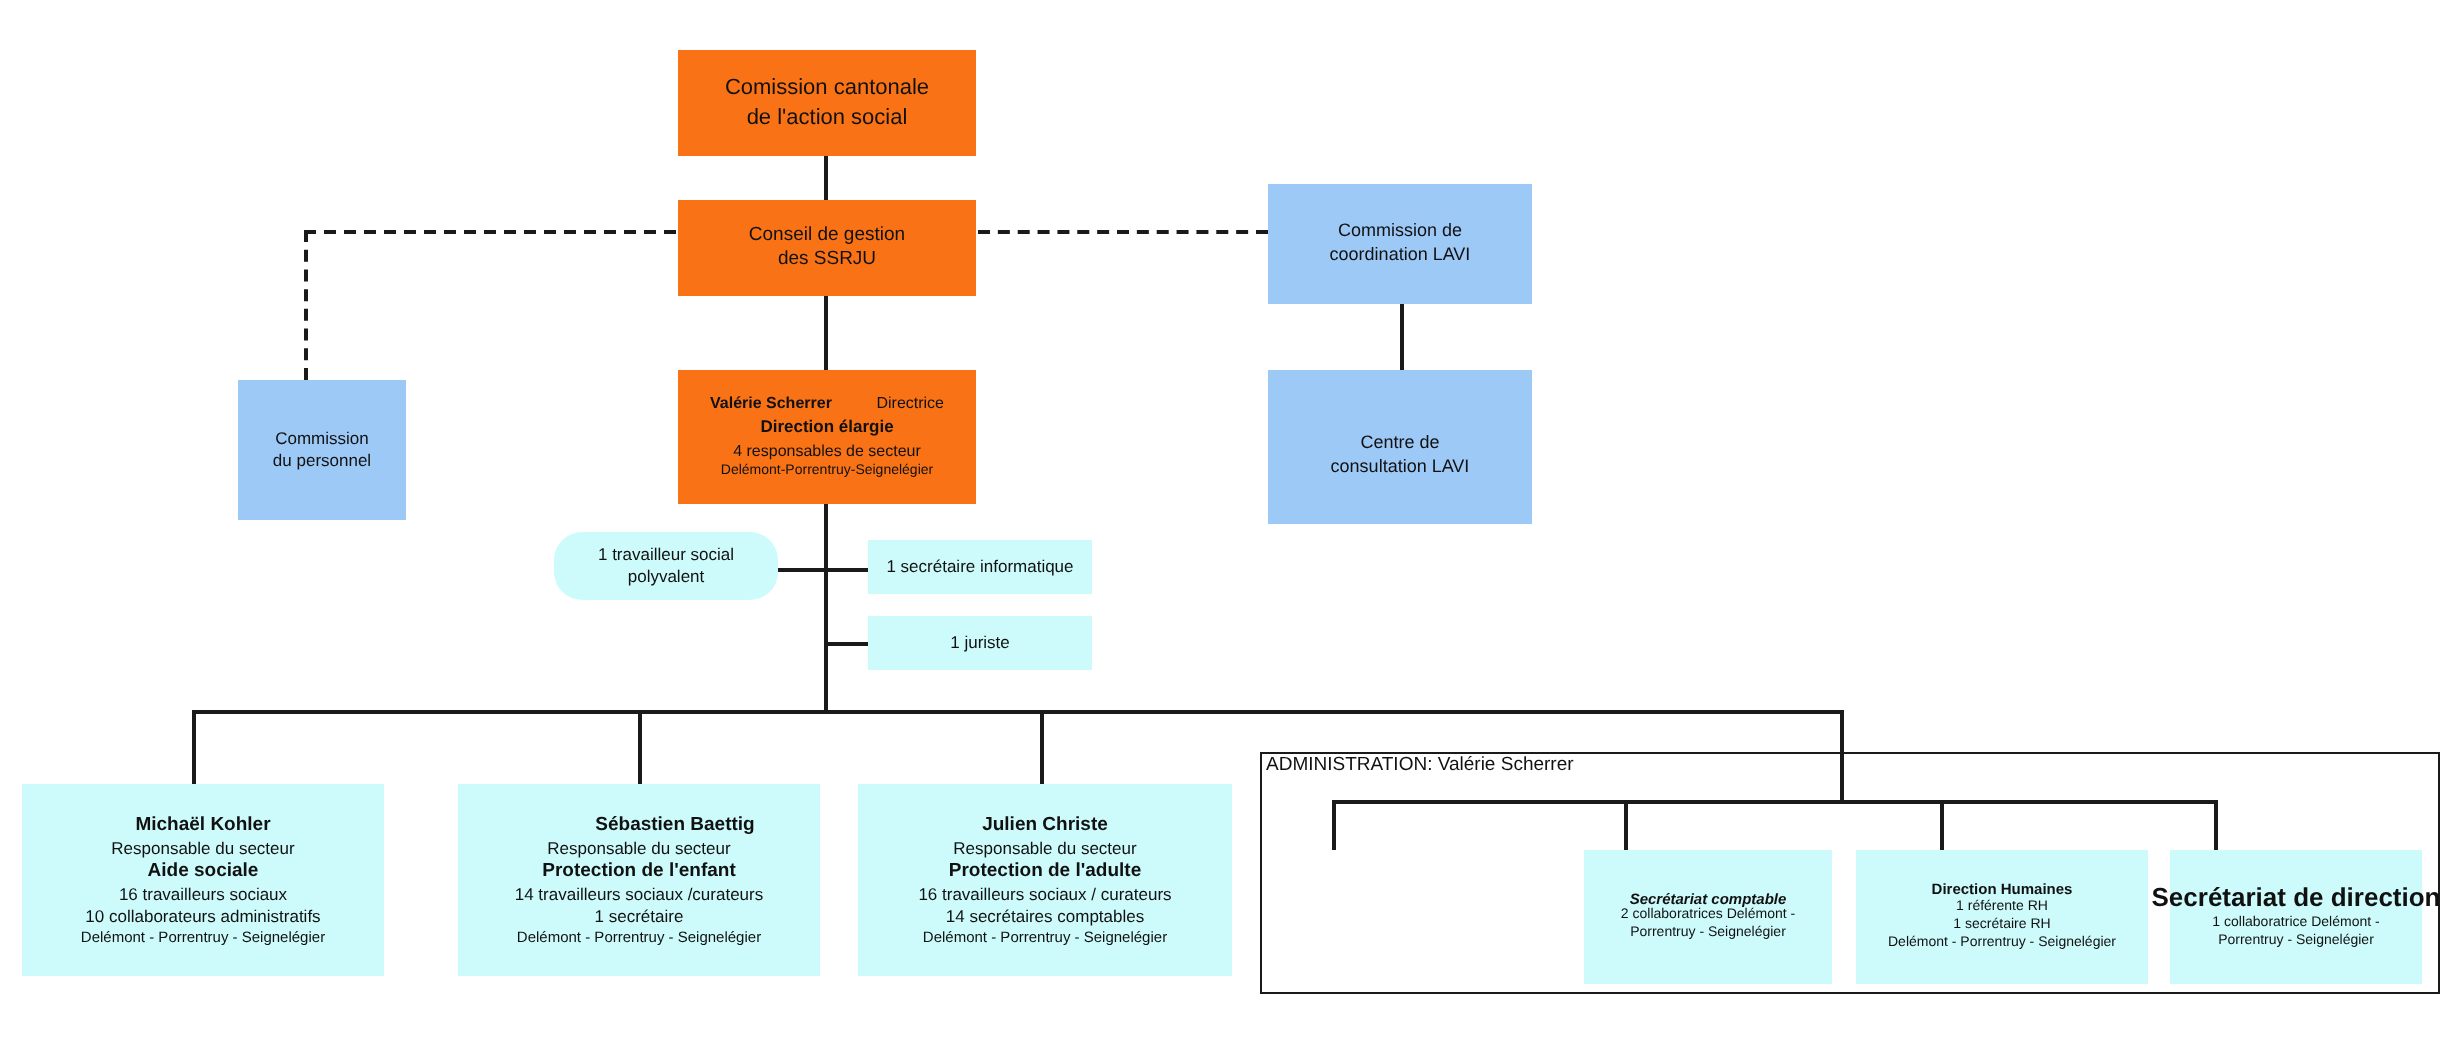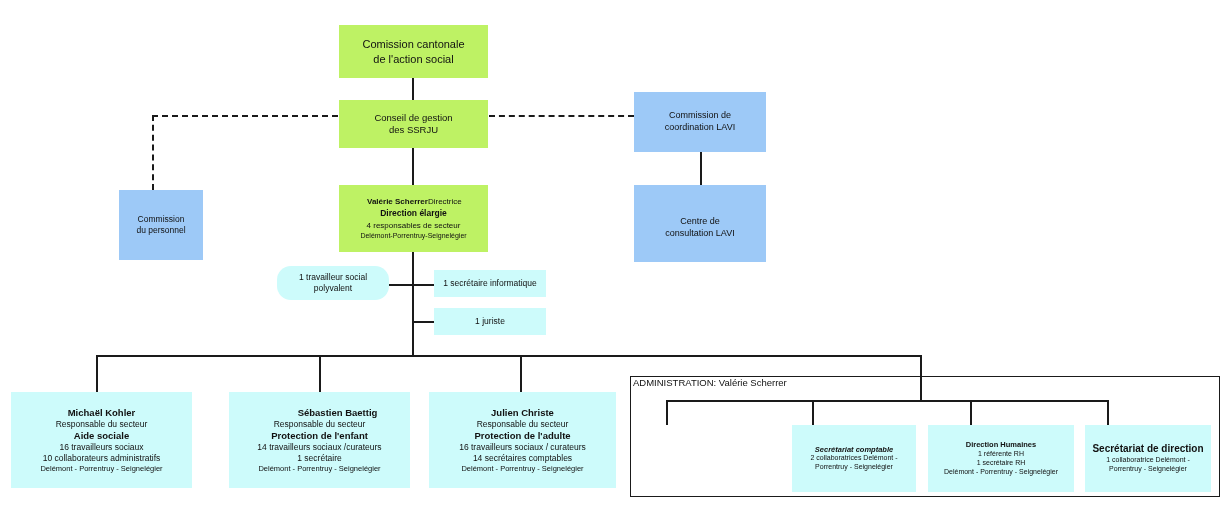--- a/index.html
+++ b/index.html
@@ -16,21 +16,21 @@
     box-sizing:border-box;
     display:flex;
     flex-direction:column;
     align-items:center;
     justify-content:center;
     text-align:center;
     color:#111111;
     line-height:1.28;
     z-index:5;
   }
-  .teal{background:#bef264;}
+  .teal{background:#f97316;}
   .blue{background:#9dc9f7;}
   .cyan{background:#cdfbfb;}
 
   .line{position:absolute;background:#1a1a1a;z-index:2;}
   .h{height:2px;}
   .v{width:2px;}
 
   .dashdot{position:absolute;z-index:2;}
   .dashdot.h{
     height:0;border-top:2px dashed #1a1a1a;background:none;
@@ -53,21 +53,21 @@
     white-space:nowrap;
   }
 
   .ln{display:block;white-space:nowrap;}
   .b{font-weight:bold;}
   .row-split{
     display:flex;
     justify-content:space-between;
     width:100%;
     box-sizing:border-box;
-    padding:0 28px;
+    padding:0 16px;
     white-space:nowrap;
   }
 </style>
 </head>
 <body>
 
 <div id="chart">
 
   <div class="line v" style="left:412px;top:78px;height:22px;"></div>
 
@@ -184,18 +184,18 @@
   </div>
 
   <div class="box cyan" style="left:928px;top:425px;width:146px;height:67px;font-size:7px;">
     <span class="ln b" style="font-size:7.5px;">Direction Humaines</span>
     <span class="ln">1 référente RH</span>
     <span class="ln">1 secrétaire RH</span>
     <span class="ln">Delémont - Porrentruy - Seignelégier</span>
   </div>
 
   <div class="box cyan" style="left:1085px;top:425px;width:126px;height:67px;font-size:7px;">
-    <span class="ln b" style="font-size:10px;">Secrétariat de direction</span>
+    <span class="ln b" style="font-size:13px;">Secrétariat de direction</span>
     <span class="ln">1 collaboratrice Delémont -</span>
     <span class="ln">Porrentruy - Seignelégier</span>
   </div>
 
 </div>
 
 </body></html>

